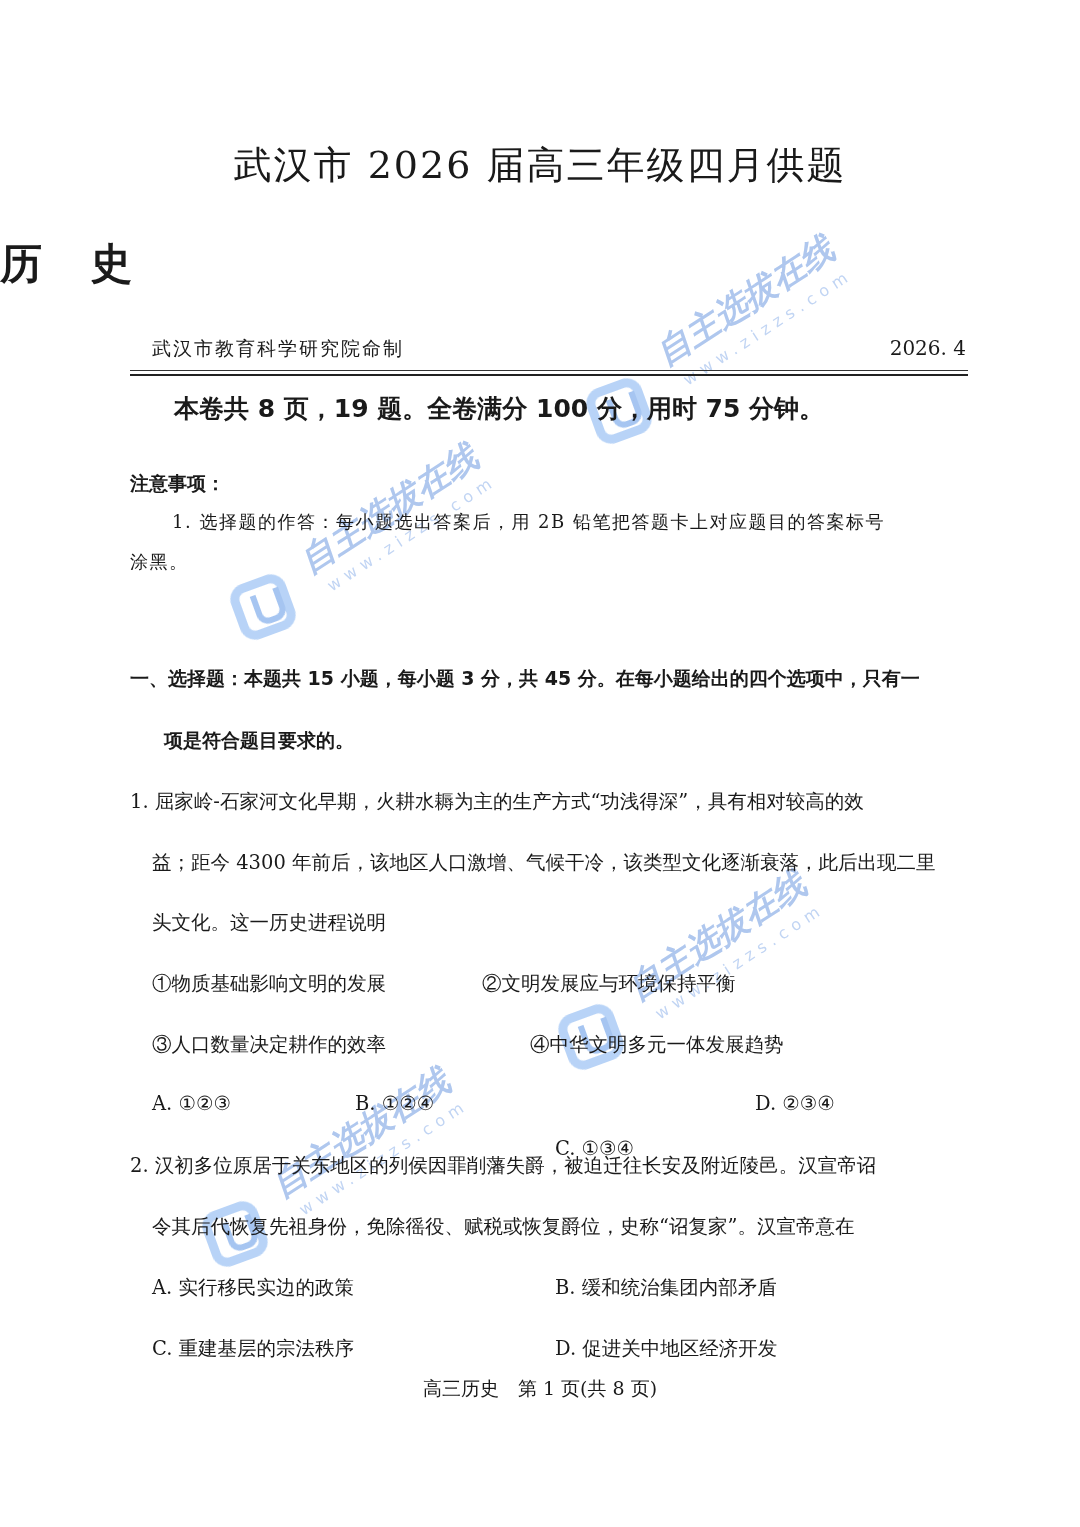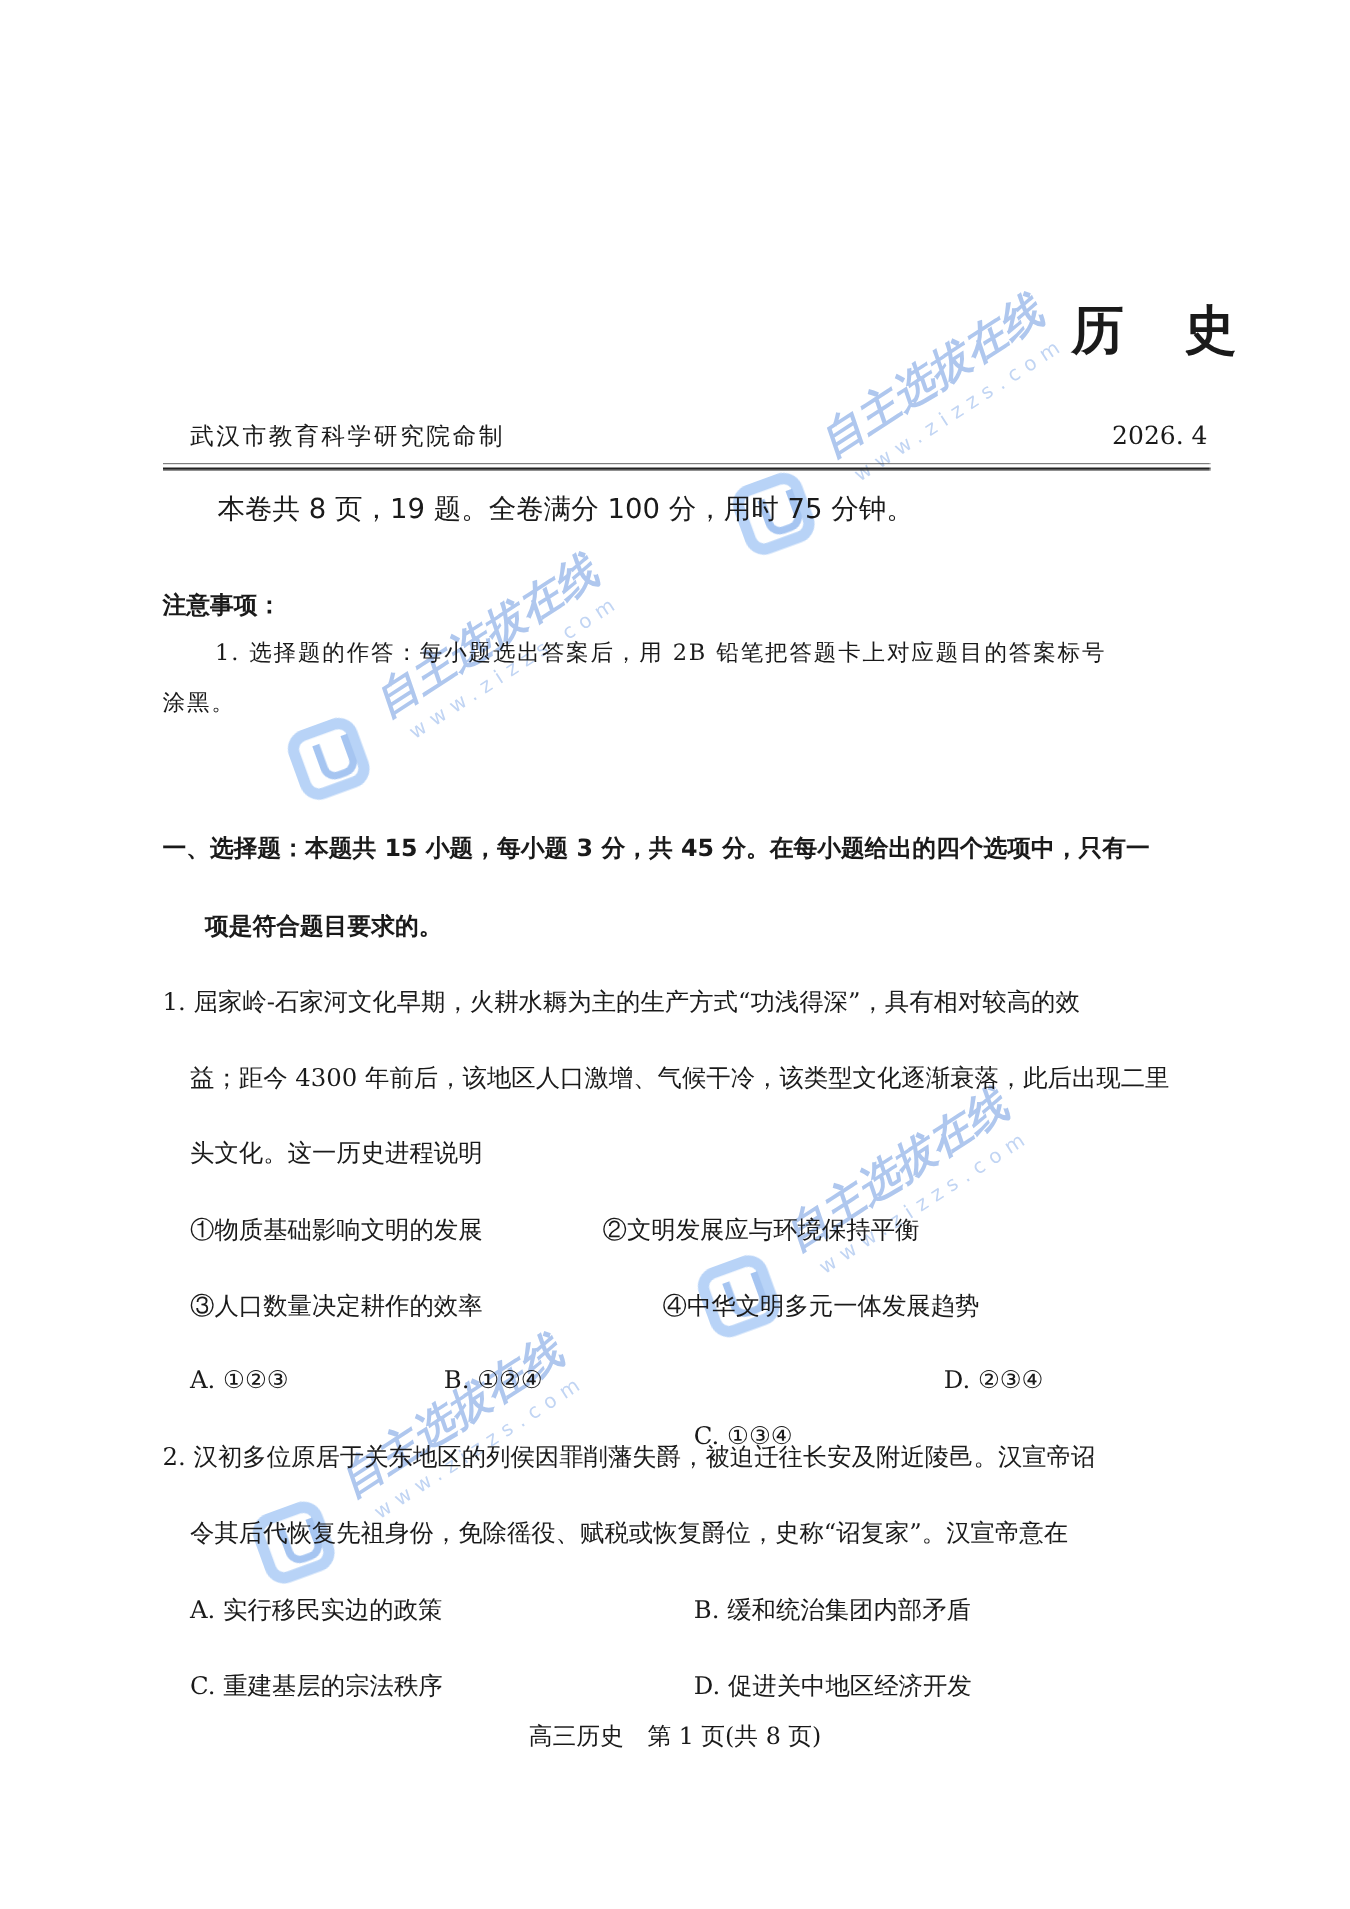--- a/index.html
+++ b/index.html
@@ -3,28 +3,28 @@
 <meta charset="utf-8">
 <style>
   html, body { margin: 0; padding: 0; }
   body {
     width: 1080px; height: 1527px; background: #ffffff; position: relative; overflow: hidden;
     font-family: "DejaVu Serif", "Liberation Serif", serif; color: #1a1a1a;
   }
   .page { position: absolute; left: 0; top: 0; width: 1080px; height: 1527px; }
   .abs { position: absolute; white-space: nowrap; }
   .title { left: 0; width: 1080px; text-align: center; top: 140px; font-size: 38px; letter-spacing: 2px; }
-  .subject { left: 0; width: 989px; text-align: right; top: 236px; font-size: 42px; font-weight: bold; font-family: "DejaVu Sans", "Liberation Sans", sans-serif; }
+  .subject { left: 0; width: 989px; text-align: left; top: 236px; font-size: 42px; font-weight: bold; font-family: "DejaVu Sans", "Liberation Sans", sans-serif; }
   .subject span { display: inline-block; }
   .subject .gap { width: 48px; }
   .issuer { left: 130px; top: 336px; font-size: 19px; letter-spacing: 2px; margin-left: 22px; }
   .date { right: 114px; top: 336px; font-size: 20px; }
   .rule-thin { left: 130px; width: 838px; top: 370px; height: 1px; background: #333; }
   .rule-thick { left: 130px; width: 838px; top: 374px; height: 2px; background: #222; }
-  .intro { left: 174px; top: 392px; font-size: 22px; font-weight: normal; font-family: "DejaVu Sans", "Liberation Sans", sans-serif; }
+  .intro { left: 174px; top: 392px; font-size: 25px; font-weight: bold; font-family: "DejaVu Sans", "Liberation Sans", sans-serif; }
   .notice-head { left: 130px; top: 471px; font-size: 19px; font-weight: bold; font-family: "DejaVu Sans", "Liberation Sans", sans-serif; }
   .notice { font-size: 18px; letter-spacing: 1.5px; }
   .section { font-size: 19px; font-weight: bold; font-family: "DejaVu Sans", "Liberation Sans", sans-serif; }
   .q { font-size: 19.5px; }
   .footer { left: 0; width: 1080px; text-align: center; top: 1376px; font-size: 19px; }
   .watermark { position: absolute; pointer-events: none; opacity: 0.55; }
   .wm-text { position: absolute; color: #6e9ae0; font-size: 34px; font-style: italic; font-weight: bold; font-family: "DejaVu Serif", serif; transform: rotate(-33deg); transform-origin: left bottom; white-space: nowrap; }
   .wm-url { position: absolute; color: #8fb2ea; font-size: 16px; letter-spacing: 6px; transform: rotate(-33deg); transform-origin: left bottom; white-space: nowrap; font-family: "DejaVu Sans", sans-serif; }
   .wm-logo { position: absolute; width: 58px; height: 58px; border: 9px solid #7fb0f0; border-radius: 16px; transform: rotate(-20deg); box-sizing: border-box; }
   .wm-logo::after { content: ""; position: absolute; left: 11px; top: 6px; width: 18px; height: 26px; border: 6px solid #5d96e6; border-top: none; border-radius: 0 0 12px 12px; }
@@ -48,20 +48,21 @@
     <div class="wm-logo" style="left:562px;top:1008px;"></div>
     <div class="wm-text" style="left:644px;top:965px;">自主选拔在线</div>
     <div class="wm-url" style="left:662px;top:1004px;">www.zizzs.com</div>
   </div>
   <div class="watermark" style="left:0;top:0;">
     <div class="wm-logo" style="left:206px;top:1205px;"></div>
     <div class="wm-text" style="left:288px;top:1162px;">自主选拔在线</div>
     <div class="wm-url" style="left:306px;top:1200px;">www.zizzs.com</div>
   </div>
 
+  <div class="abs title">武汉市 2026 届高三年级四月供题</div>
   <div class="abs subject">
     <span>历</span><span class="gap"></span><span>史</span>
   </div>
   <div class="abs issuer">武汉市教育科学研究院命制</div>
   <div class="abs date">2026. 4</div>
   <div class="abs rule-thin"></div>
   <div class="abs rule-thick"></div>
 
   <div class="abs intro">本卷共 8 页，19 题。全卷满分 100 分，用时 75 分钟。</div>
 

